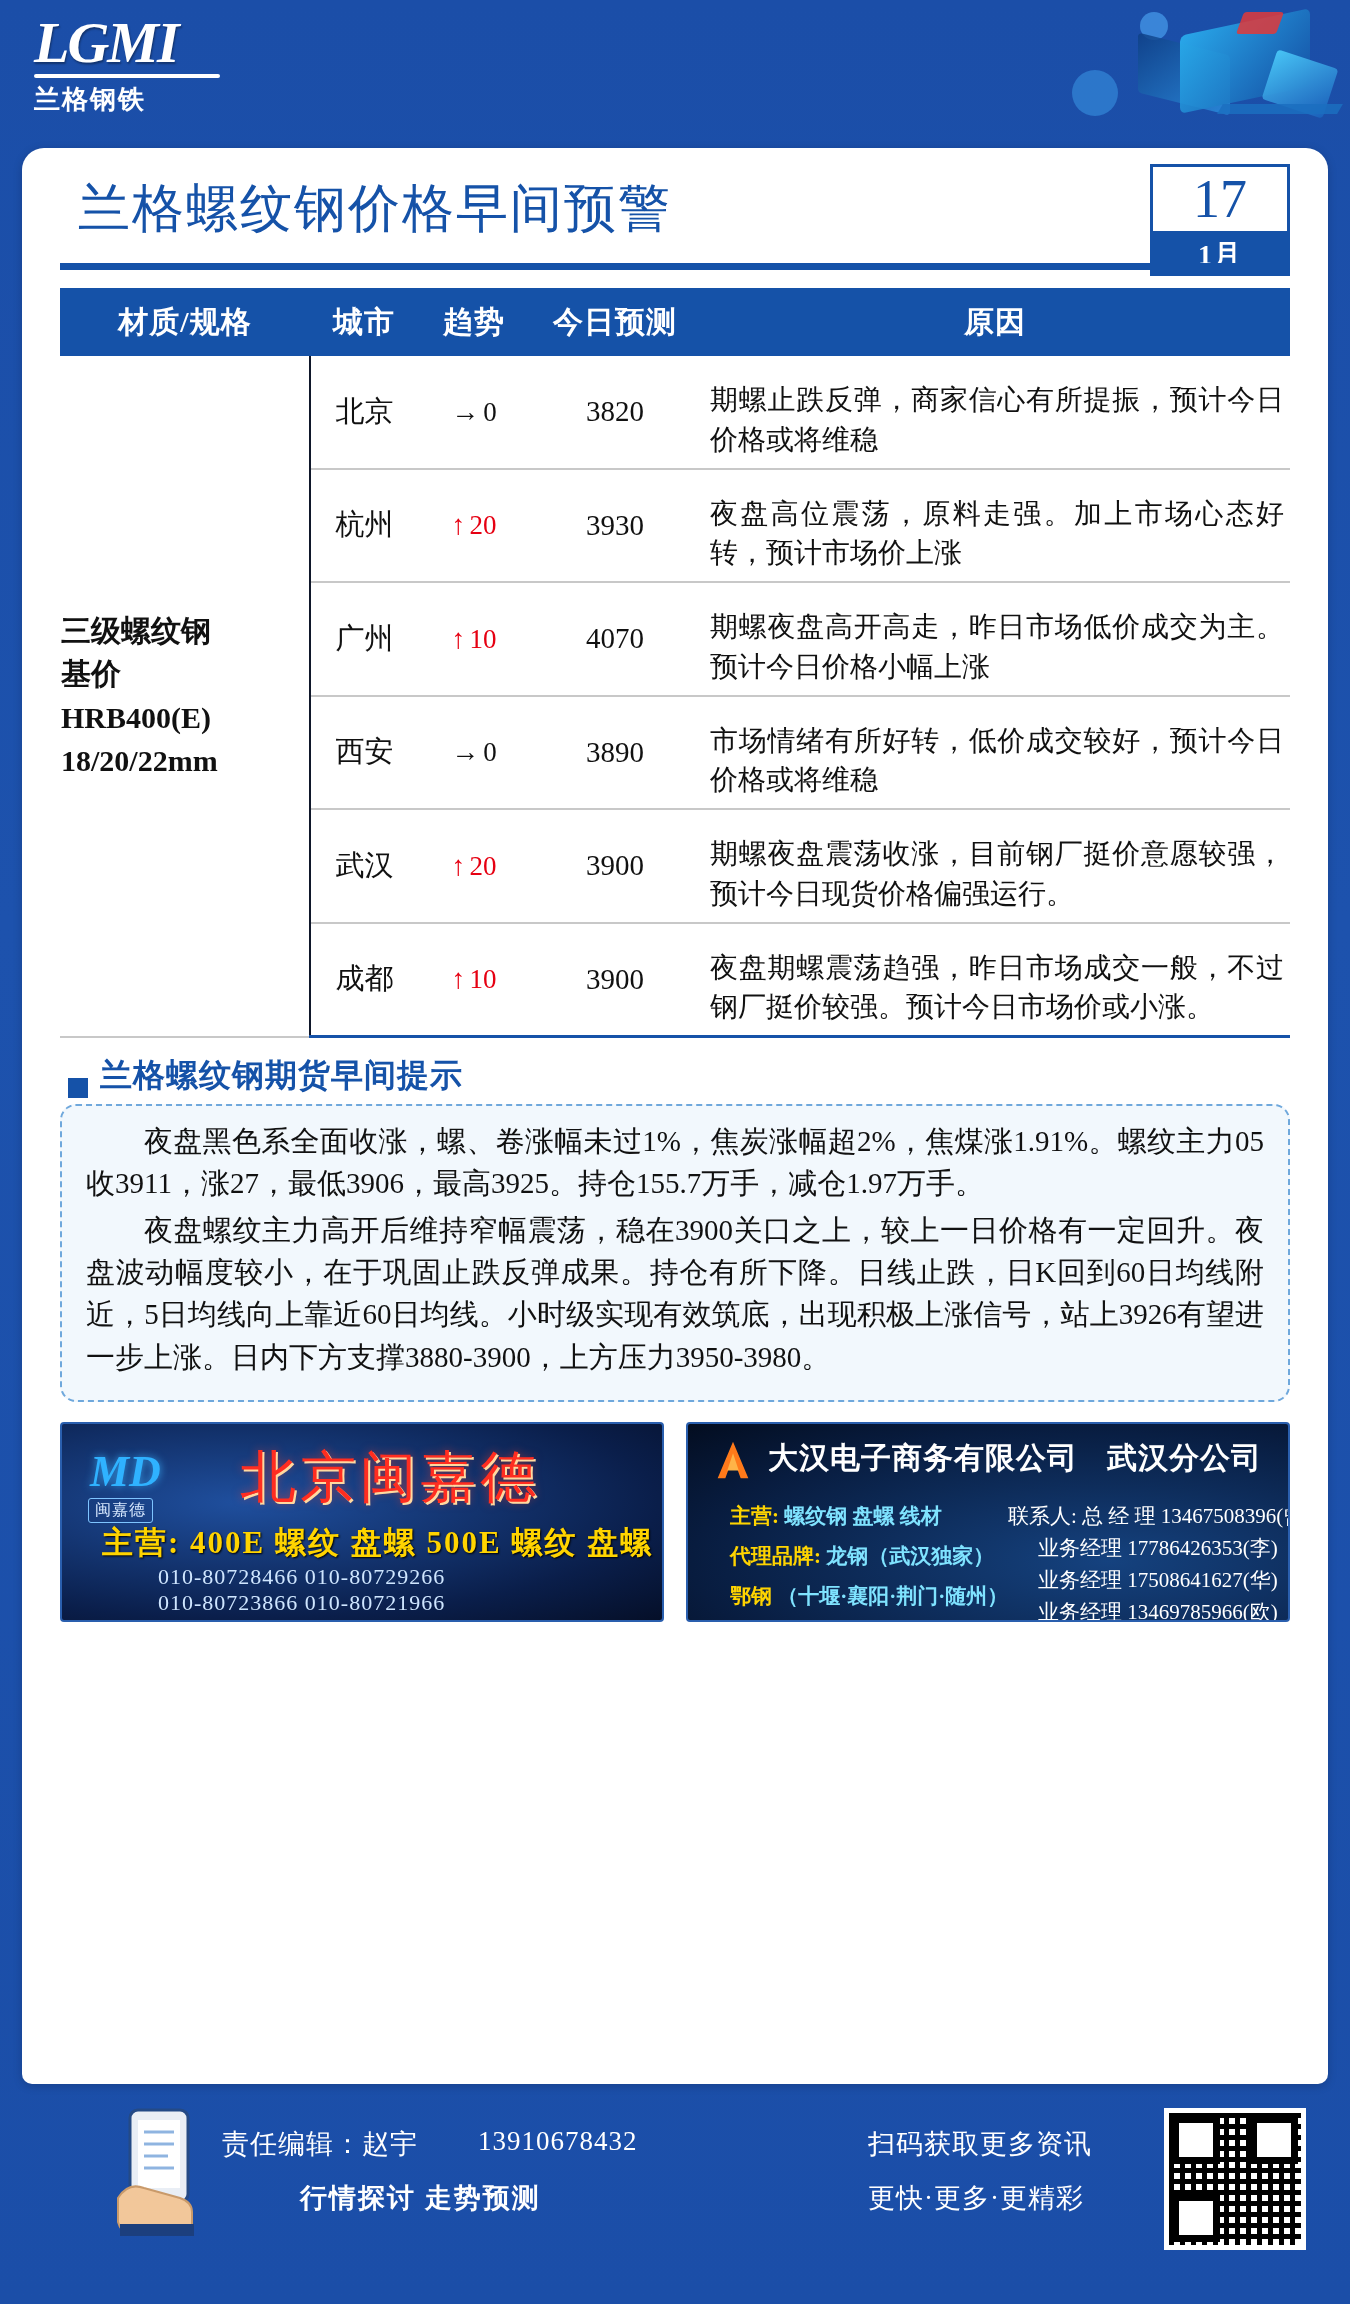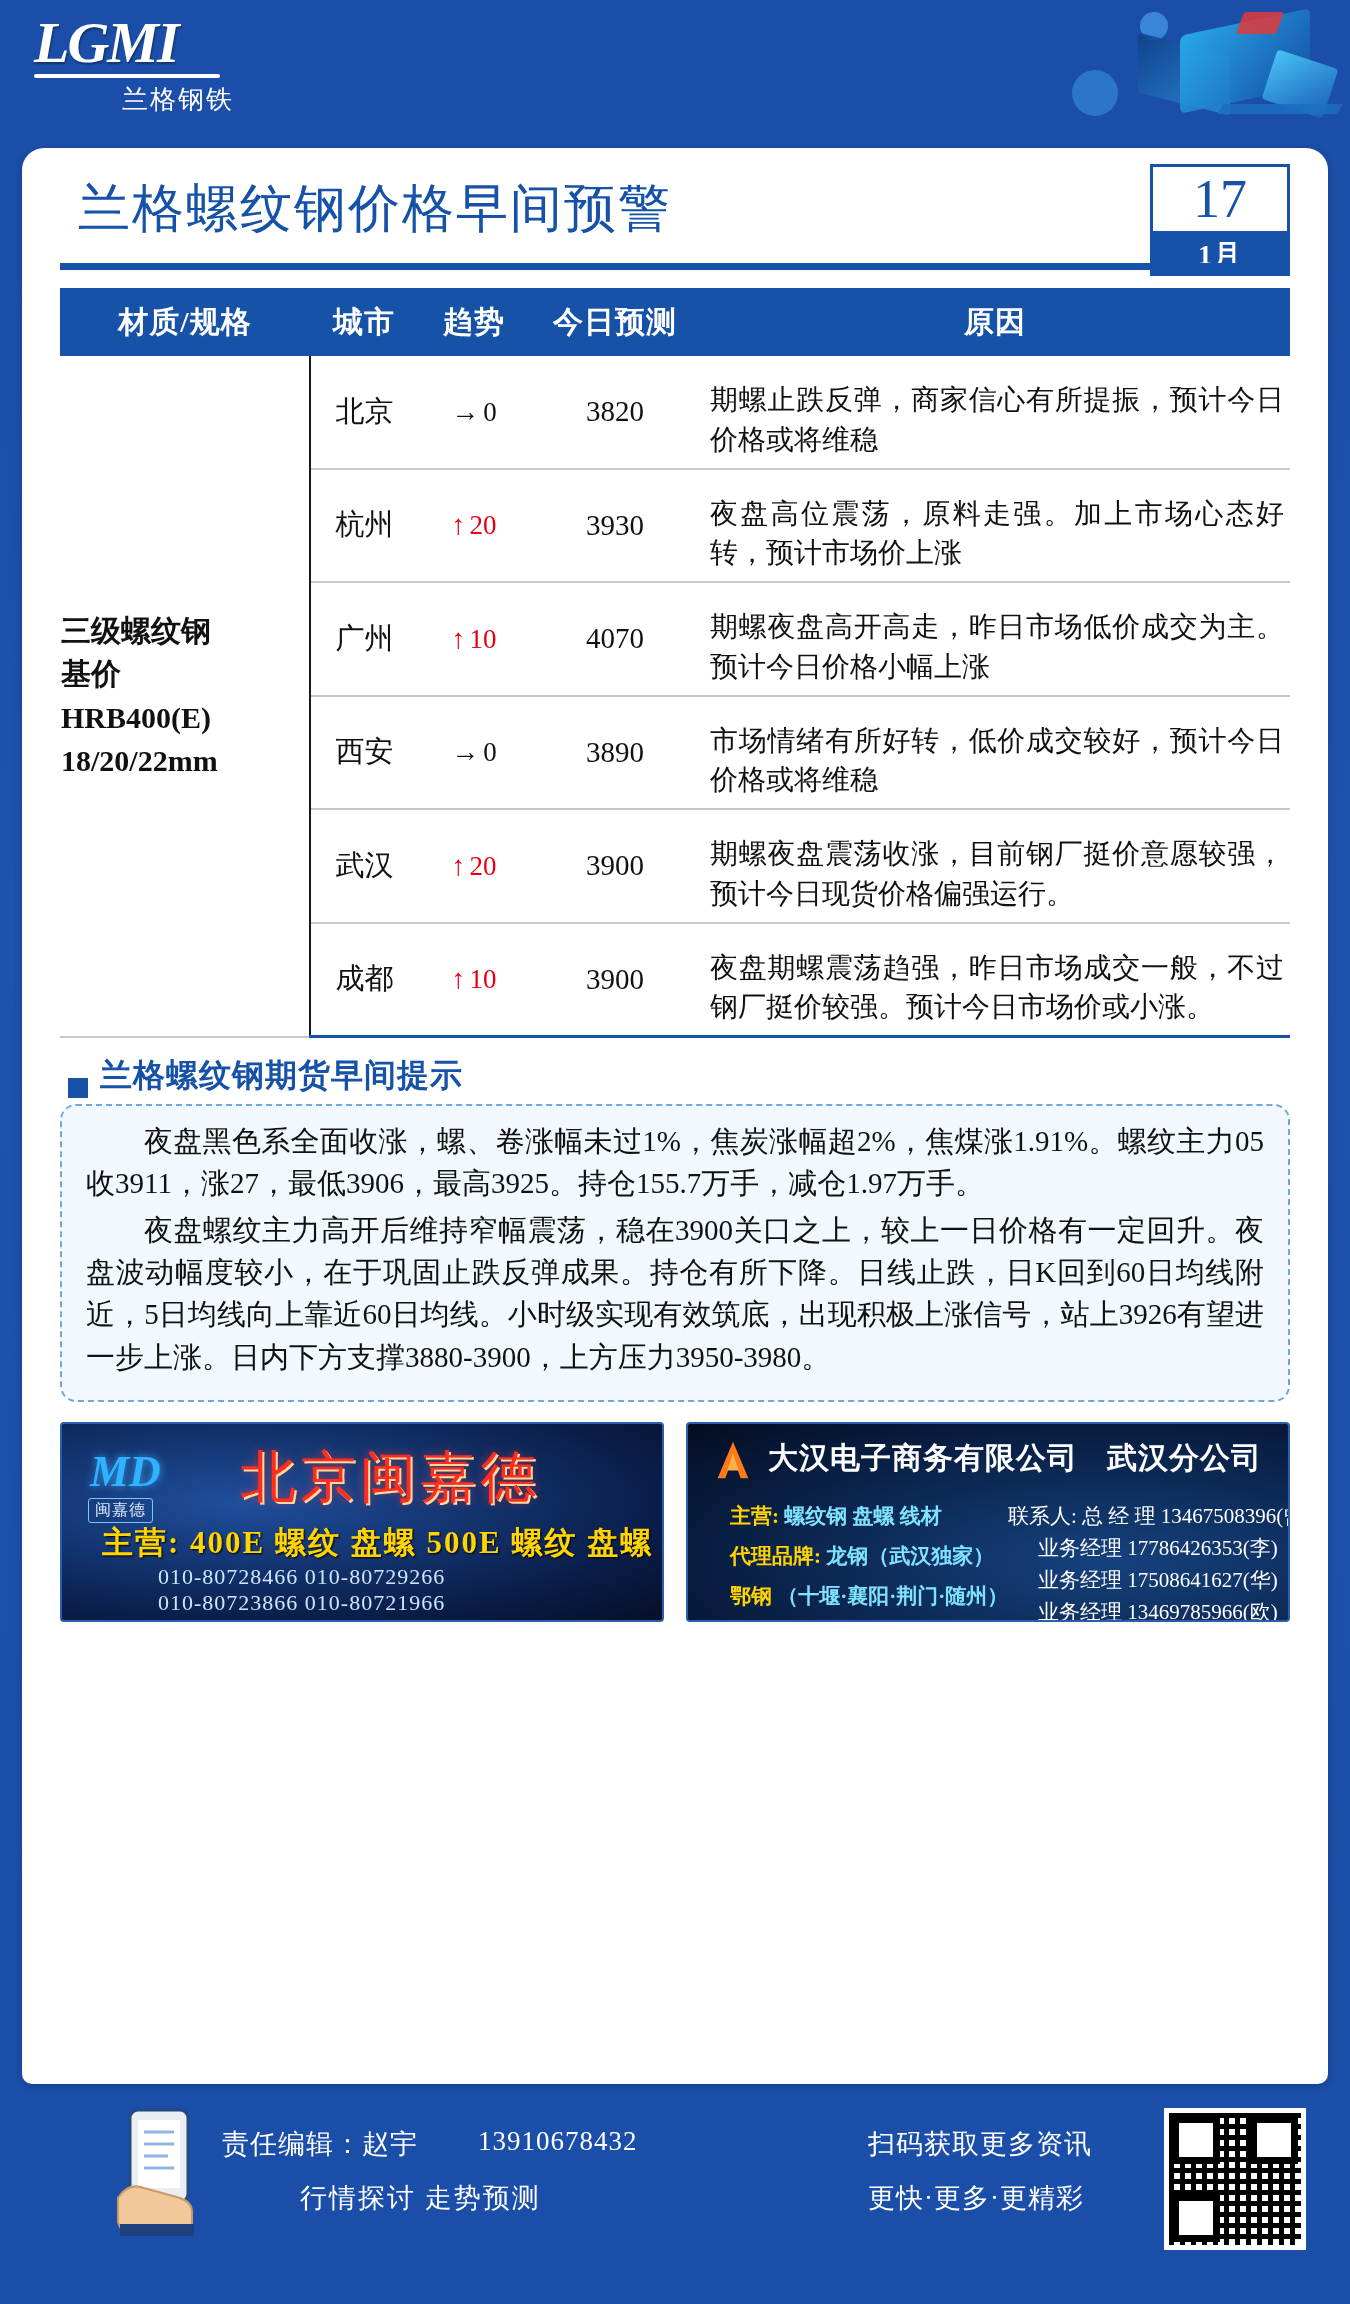--- a/index.html
+++ b/index.html
@@ -38,24 +38,23 @@
     font-size: 58px;
     font-weight: bold;
     font-style: italic;
     color: #ffffff;
     letter-spacing: -2px;
     line-height: 1;
     text-shadow: 1px 2px 2px rgba(0,0,0,.35);
   }
   .logo-sub {
     font-size: 26px;
-    font-weight: normal;
+    font-weight: bold;
     color: #ffffff;
     letter-spacing: 2px;
-    text-align: right;
   }
   .logo-underline {
     width: 186px;
     height: 4px;
     background: #ffffff;
     margin: 2px 0 4px 0;
     border-radius: 2px;
   }
   .banner-art {
     position: absolute;
@@ -327,21 +326,21 @@
   .foot-editor {
     position: absolute; left: 222px; top: 42px;
     font-size: 27px; letter-spacing: 1px;
   }
   .foot-phone {
     position: absolute; left: 478px; top: 42px;
     font-size: 27px; letter-spacing: 1px;
   }
   .foot-sub {
     position: absolute; left: 300px; top: 96px;
-    font-size: 27px; letter-spacing: 2px;
+    font-size: 27px; letter-spacing: 2px; font-weight: bold;
   }
   .foot-scan {
     position: absolute; left: 868px; top: 42px;
     font-size: 27px; letter-spacing: 1px;
   }
   .foot-scan2 {
     position: absolute; left: 868px; top: 96px;
     font-size: 27px; letter-spacing: 1px;
   }
   .qr {

